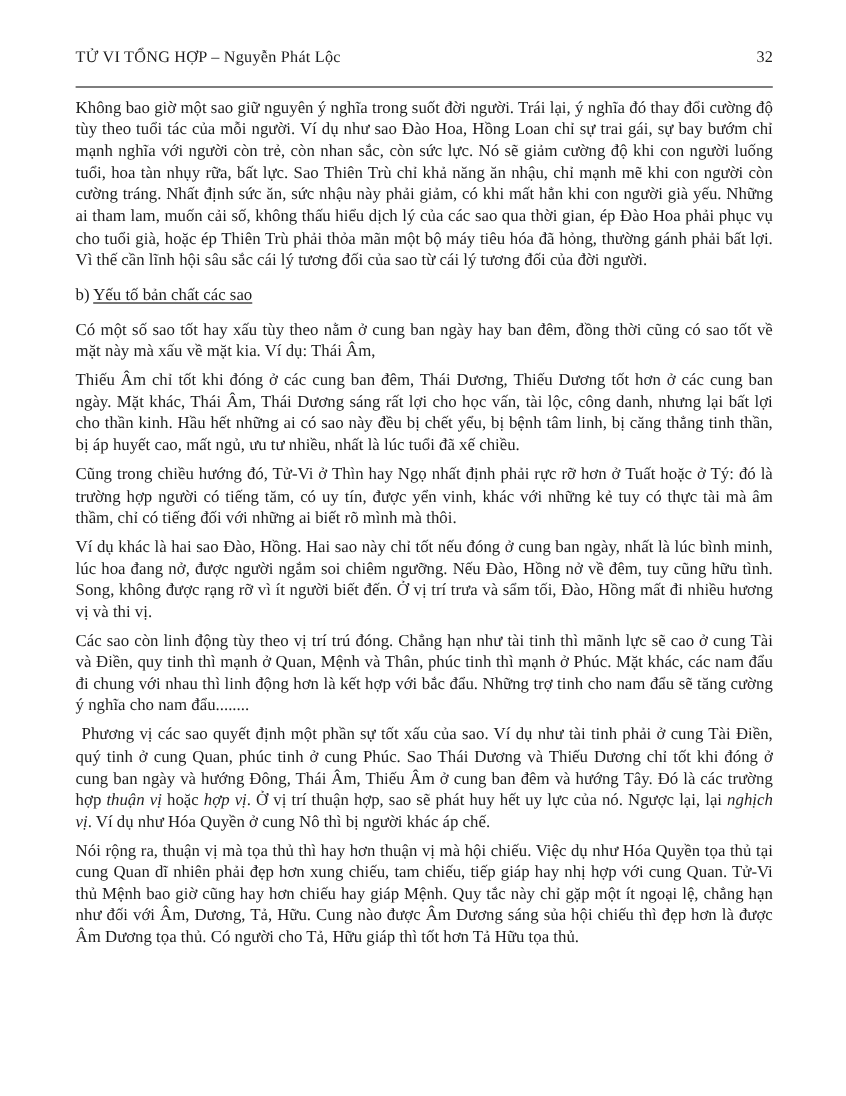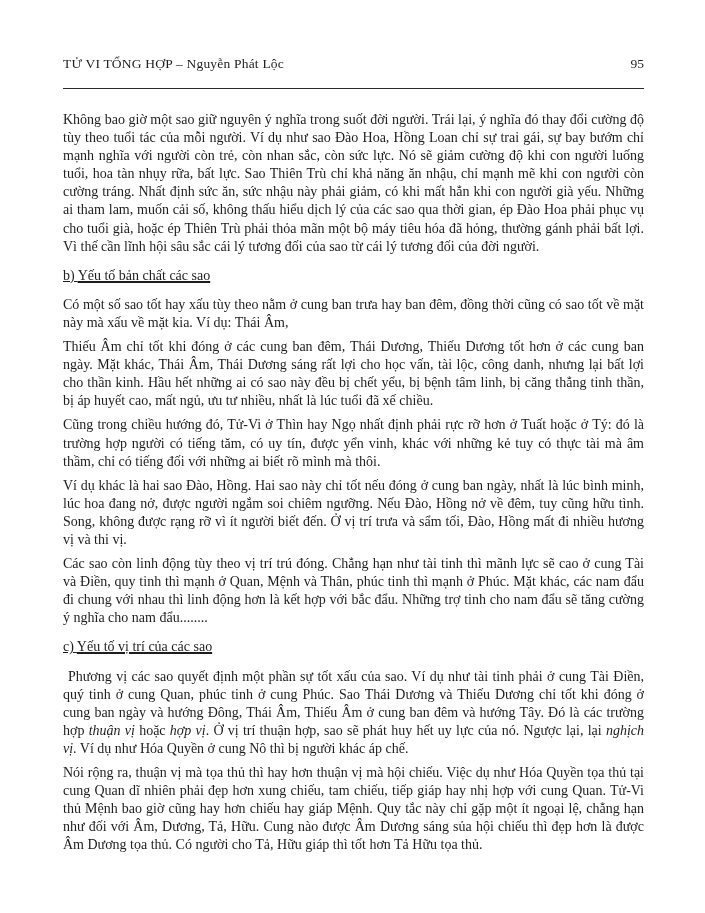--- a/index.html
+++ b/index.html
@@ -6,69 +6,67 @@
   body {
     width: 705px;
     height: 913px;
     background: #ffffff;
     overflow: hidden;
   }
   .page {
     box-sizing: border-box;
     width: 705px;
     height: 913px;
-    padding: 56px 61px 0 63px;
+    padding: 40px 61px 0 63px;
     font-family: "Liberation Serif", "DejaVu Serif", serif;
     color: #1d1d1d;
   }
   .page-header {
     display: flex;
     justify-content: space-between;
     align-items: baseline;
     font-size: 13.5px;
     line-height: 16px;
   }
   .running-title { letter-spacing: 0.2px; }
   .header-rule {
     border: none;
     border-top: 1.6px solid #2a2a2a;
     margin: 16px 0 0 0;
   }
   .body-text {
-    margin-top: 22px;
+    margin-top: 9px;
     font-size: 14px;
     line-height: 18.1px;
     text-align: justify;
   }
   .para { margin: 0 0 6px 0; }
   .para.indent { text-indent: 5px; }
   .section-heading {
     font-size: 14px;
     font-weight: normal;
     margin: 11px 0 11px 0;
     text-align: left;
-    text-decoration: underline;
   }
   .heading-title { text-decoration: underline; text-underline-offset: 2px; }
   .iu { font-style: italic; text-underline-offset: 2px; }
 </style>
 </head>
 <body>
 
 <div class="page">
   <div class="page-header">
     <span class="running-title">TỬ VI TỔNG HỢP – Nguyễn Phát Lộc</span>
-    <span class="page-number">95</span>
+    <span class="page-number">32</span>
   </div>
   <hr class="header-rule">
   <main class="body-text">
       <p class="para"><span>Không bao giờ một sao giữ nguyên ý nghĩa trong suốt đời người.  Trái lại, ý nghĩa đó thay đổi cường độ tùy theo tuổi tác của mỗi người.  Ví dụ như sao Đào Hoa, Hồng Loan chỉ sự trai gái, sự bay bướm chỉ mạnh nghĩa với người còn trẻ, còn nhan sắc, còn sức lực.  Nó sẽ giảm cường độ khi con người luống tuổi, hoa tàn nhụy rữa, bất lực.  Sao Thiên Trù chỉ khả năng ăn nhậu, chỉ mạnh mẽ khi con người còn cường tráng.  Nhất định sức ăn, sức nhậu này phải giảm, có khi mất hẳn khi con người già yếu.  Những ai tham lam, muốn cải số, không thấu hiểu dịch lý của các sao qua thời gian, ép Đào Hoa phải phục vụ cho tuổi già, hoặc ép Thiên Trù phải thỏa mãn một bộ máy tiêu hóa đã hỏng, thường gánh phải bất lợi.  Vì thế cần lĩnh hội sâu sắc cái lý tương đối của sao từ cái lý tương đối của đời người.</span></p>
       <h2 class="section-heading"><span>b) </span><span class="heading-title">Yếu tố bản chất các sao</span></h2>
-      <p class="para"><span>Có một số sao tốt hay xấu tùy theo nằm ở cung ban trưa hay ban đêm, đồng thời cũng có sao tốt về mặt này mà xấu về mặt kia. Ví dụ: Thái Âm,</span></p>
+      <p class="para"><span>Có một số sao tốt hay xấu tùy theo nằm ở cung ban ngày hay ban đêm, đồng thời cũng có sao tốt về mặt này mà xấu về mặt kia. Ví dụ: Thái Âm,</span></p>
       <p class="para"><span>Thiếu Âm chỉ tốt khi đóng ở các cung ban đêm, Thái Dương, Thiếu Dương tốt hơn ở các cung ban ngày.  Mặt khác, Thái Âm, Thái Dương sáng rất lợi  cho học vấn, tài lộc, công danh, nhưng lại bất lợi cho thần kinh.  Hầu hết những ai có sao này đều bị chết yểu, bị bệnh tâm linh, bị căng thẳng tinh thần, bị áp huyết cao, mất ngủ, ưu tư nhiều, nhất là lúc tuổi đã xế chiều.</span></p>
       <p class="para"><span>Cũng trong chiều hướng đó, Tử-Vi ở Thìn hay Ngọ nhất định phải rực rỡ hơn ở Tuất hoặc ở Tý:  đó là trường hợp người có tiếng tăm, có uy tín, được yển vinh, khác với những kẻ tuy có thực tài mà âm thầm, chỉ có tiếng đối với những ai biết rõ mình mà thôi.</span></p>
       <p class="para"><span>Ví dụ khác là hai sao Đào, Hồng. Hai sao này chỉ tốt nếu đóng ở cung ban ngày, nhất là lúc bình minh, lúc hoa đang nở, được người ngắm soi chiêm ngưỡng.  Nếu Đào, Hồng nở về đêm, tuy cũng hữu tình.  Song, không được rạng rỡ vì ít người biết đến.  Ở vị trí trưa và sẩm tối, Đào, Hồng mất đi nhiều hương vị và thi vị.</span></p>
       <p class="para"><span>Các sao còn linh động tùy theo vị trí trú đóng.  Chẳng hạn như tài tinh thì mãnh lực sẽ cao ở cung Tài và Điền, quy tinh thì mạnh ở Quan, Mệnh và Thân, phúc tinh thì mạnh ở Phúc.  Mặt khác, các nam đẩu đi chung với nhau thì linh động hơn là kết hợp với bắc đẩu.  Những trợ tinh cho nam đẩu sẽ tăng cường ý nghĩa cho nam đẩu........</span></p>
-      <h2 class="section-heading"><span>c) </span><span class="heading-title">Yếu tố vị trí của các sao</span></h2>
       <p class="para indent"><span>Phương vị các sao quyết định một phần sự tốt xấu của sao.  Ví dụ như tài tinh phải ở cung Tài Điền, quý tinh ở cung Quan, phúc tinh ở cung Phúc.  Sao Thái Dương và Thiếu Dương chỉ tốt khi đóng ở cung ban ngày và hướng Đông, Thái Âm, Thiếu Âm ở cung ban đêm và hướng Tây.  Đó là các trường hợp </span><span class="iu">thuận vị</span><span> hoặc </span><span class="iu">hợp vị</span><span>. Ở vị trí thuận hợp, sao sẽ phát huy hết uy lực của nó.  Ngược lại, lại </span><span class="iu">nghịch vị</span><span>.  Ví dụ như Hóa Quyền ở cung Nô thì bị người khác áp chế.</span></p>
       <p class="para"><span>Nói rộng ra, thuận vị mà tọa thủ thì hay hơn thuận vị mà hội chiếu.  Việc dụ như Hóa Quyền tọa thủ tại cung Quan dĩ nhiên phải đẹp hơn xung chiếu, tam chiếu, tiếp giáp hay nhị hợp với cung Quan.  Tử-Vi thủ Mệnh bao giờ cũng hay hơn chiếu hay giáp Mệnh.  Quy tắc này chỉ gặp một ít ngoại lệ, chẳng hạn như đối với Âm, Dương, Tả, Hữu.  Cung nào được Âm Dương sáng sủa hội chiếu thì đẹp hơn là được Âm Dương tọa thủ.  Có người cho Tả, Hữu giáp thì tốt hơn Tả Hữu tọa thủ.</span></p>
     </main>
 </div>
 
 </body></html>

